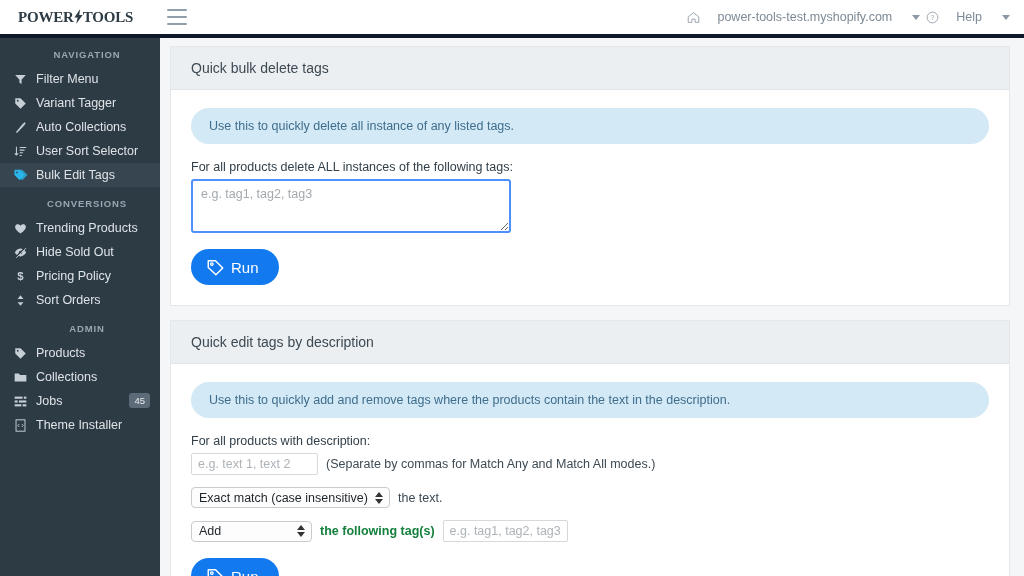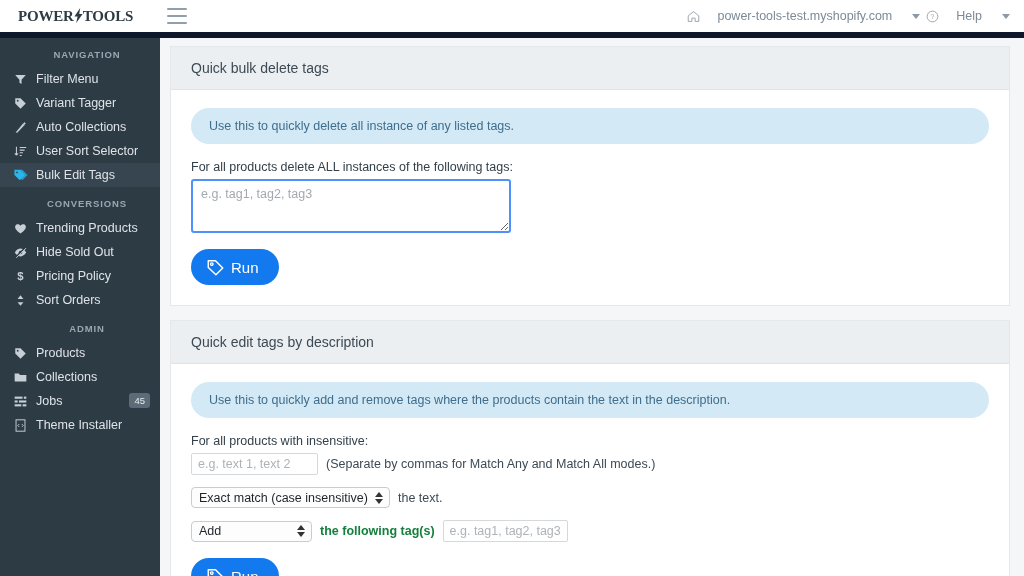--- a/index.html
+++ b/index.html
@@ -8,21 +8,21 @@
     font-family: "Liberation Sans", sans-serif;
     background: #ffffff;
     overflow: hidden;
   }
   .app { position: relative; width: 1024px; height: 576px; background: #f4f6f8; }
 
   
   .topbar {
     position: absolute; top: 0; left: 0; width: 1024px; height: 38px;
     background: #ffffff; display: flex; align-items: center;
-    border-bottom: 6px solid #0f172a; z-index: 5;
+    border-bottom: 4px solid #0f172a; z-index: 5;
   }
   .logo-wrap { display: flex; align-items: center; padding-left: 18px; }
   .logo {
     font-family: "Liberation Serif", serif;
     font-weight: 700; font-size: 15px; letter-spacing: -0.2px;
     color: #2d3b45; white-space: nowrap; display: flex; align-items: center;
   }
   .logo .bolt { margin: 0 0px; display: inline-block; transform: translateY(1px); }
   .hamburger {
     margin-left: 34px; width: 20px; height: 16px;
@@ -340,21 +340,21 @@
           </span>
           <span>Run</span>
         </button>
       </div>
     </div>
 
     <div class="card">
       <div class="card-header">Quick edit tags by description</div>
       <div class="card-body">
         <div class="alert">Use this to quickly add and remove tags where the products contain the text in the description.</div>
-        <div class="field-label">For all products with insensitive:</div>
+        <div class="field-label">For all products with description:</div>
 
         <div class="row first">
           <input class="txt desc-input" type="text" placeholder="e.g. text 1, text 2" style="">
           <span class="hint">(Separate by commas for Match Any and Match All modes.)</span>
         </div>
 
         <div class="row">
           <div class="sel sel-match">
             <span>Exact match (case insensitive)</span>
             <span class="stepper">

